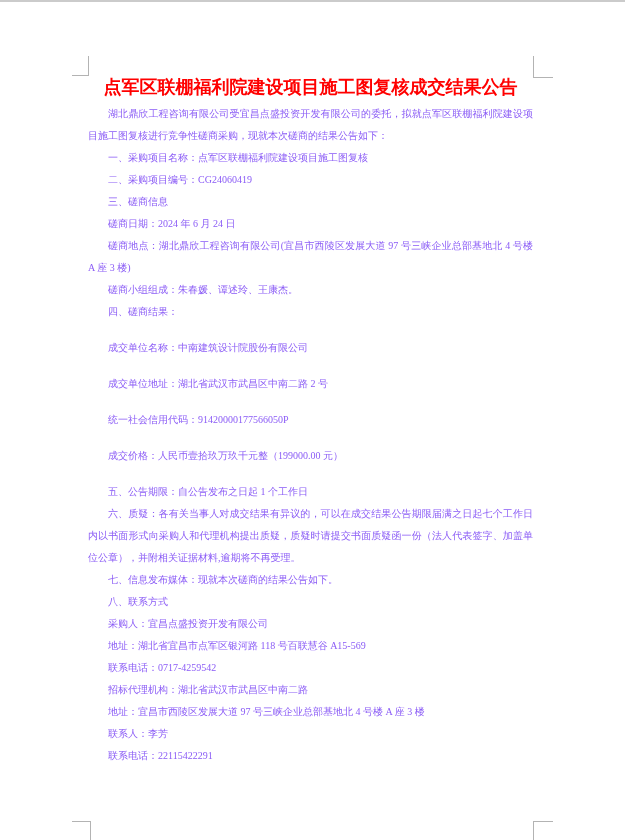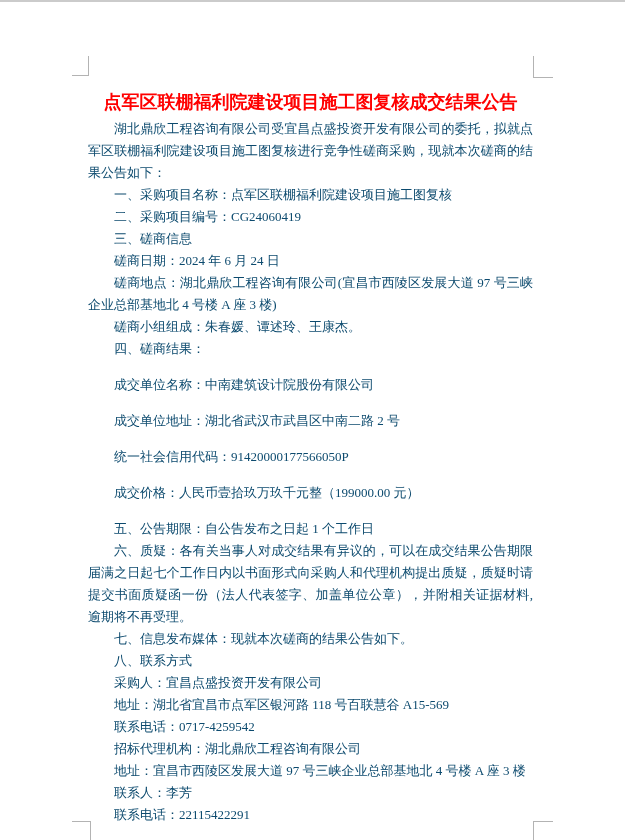--- a/index.html
+++ b/index.html
@@ -19,37 +19,37 @@
   .crop.tl { left: 72px;  top: 56px;  width: 16px; height: 19px;
              border-right: 1px solid #b3b3b3; border-bottom: 1px solid #b3b3b3; }
   .crop.tr { left: 533px; top: 56px;  width: 19px; height: 21px;
              border-left: 1px solid #b3b3b3;  border-bottom: 1px solid #b3b3b3; }
   .crop.bl { left: 72px;  top: 821px; width: 18px; height: 19px;
              border-top: 1px solid #b3b3b3;   border-right: 1px solid #b3b3b3; }
   .crop.br { left: 533px; top: 821px; width: 19px; height: 19px;
              border-top: 1px solid #b3b3b3;   border-left: 1px solid #b3b3b3; }
   .content {
     position: absolute;
-    left: 88px; top: 90px; width: 445px;
+    left: 88px; top: 75px; width: 445px;
   }
   .doc-title {
     margin: 0 0 4px 0;
     font-family: "Liberation Sans", "DejaVu Sans", sans-serif;
     font-weight: bold;
     font-size: 18px;
     line-height: 24px;
     text-align: center;
     color: #ff0000;
     letter-spacing: 0px;
   }
   .content p {
     margin: 0;
-    font-size: 13px;
+    font-size: 10px;
     line-height: 22px;
-    color: #0c4a6e;
+    color: #8b5cf6;
     text-align: justify;
     text-indent: 2em;
     word-break: break-all;
   }
   .content p.gap { margin-top: 14px; }
 </style>
 </head>
 <body>
 
 <div class="top-edge"></div>
@@ -73,17 +73,17 @@
   <p class="gap">成交单位地址：湖北省武汉市武昌区中南二路 2 号</p>
   <p class="gap">统一社会信用代码：91420000177566050P</p>
   <p class="gap">成交价格：人民币壹拾玖万玖千元整（199000.00 元）</p>
   <p class="gap">五、公告期限：自公告发布之日起 1 个工作日</p>
   <p>六、质疑：各有关当事人对成交结果有异议的，可以在成交结果公告期限届满之日起七个工作日内以书面形式向采购人和代理机构提出质疑，质疑时请提交书面质疑函一份（法人代表签字、加盖单位公章），并附相关证据材料,逾期将不再受理。</p>
   <p>七、信息发布媒体：现就本次磋商的结果公告如下。</p>
   <p>八、联系方式</p>
   <p>采购人：宜昌点盛投资开发有限公司</p>
   <p>地址：湖北省宜昌市点军区银河路 118 号百联慧谷 A15-569</p>
   <p>联系电话：0717-4259542</p>
-  <p>招标代理机构：湖北鼎欣工程咨询有限公司</p>
+  <p>招标代理机构：湖北省武汉市武昌区中南二路</p>
   <p>地址：宜昌市西陵区发展大道 97 号三峡企业总部基地北 4 号楼 A 座 3 楼</p>
   <p>联系人：李芳</p>
   <p>联系电话：22115422291</p>
 </div>
 
 </body></html>

